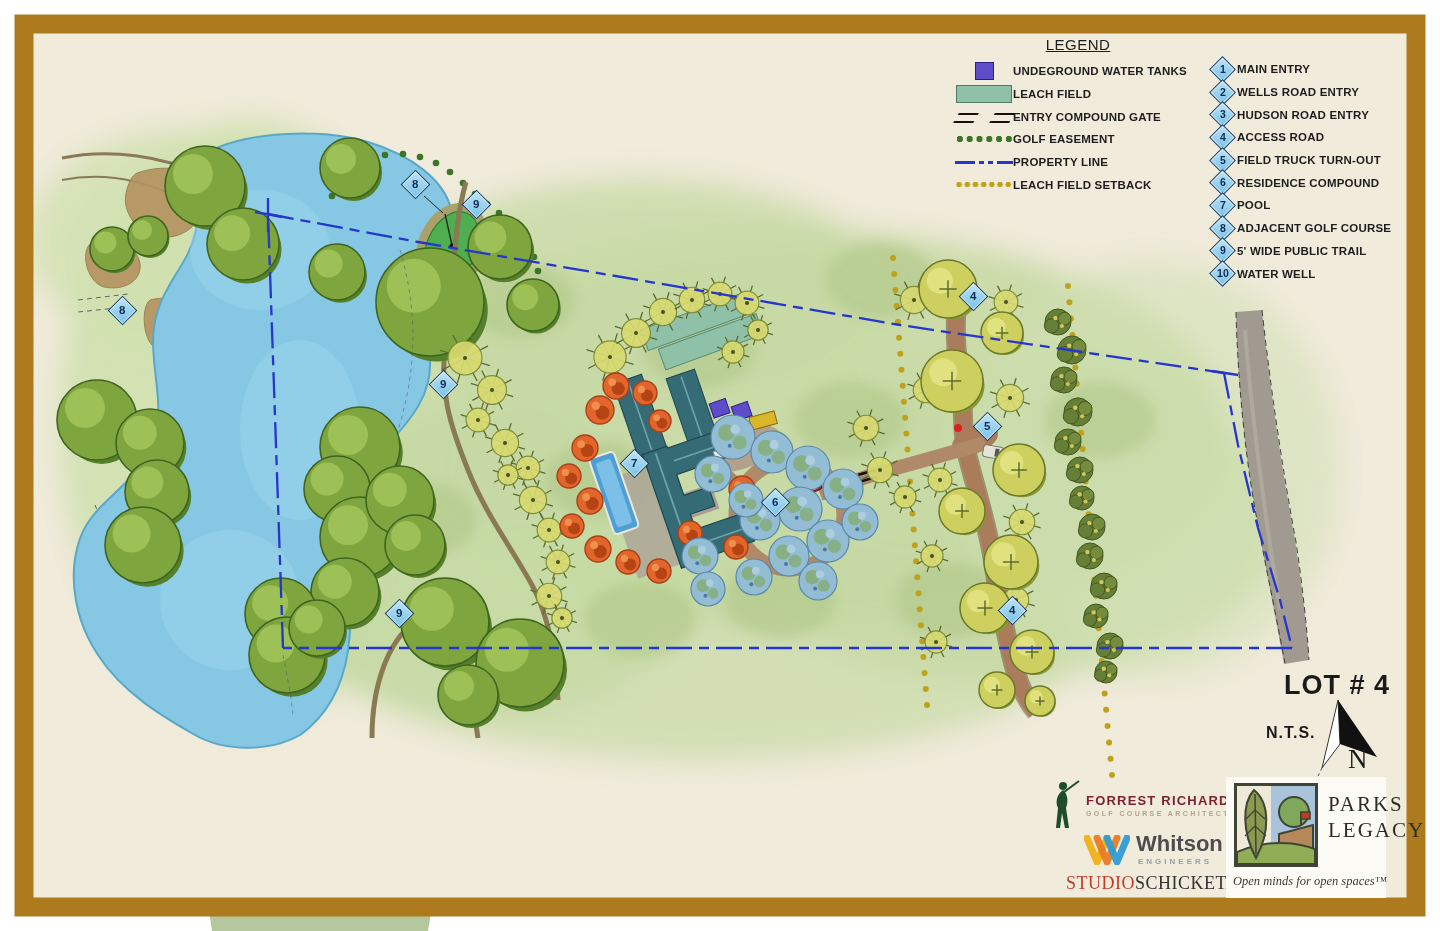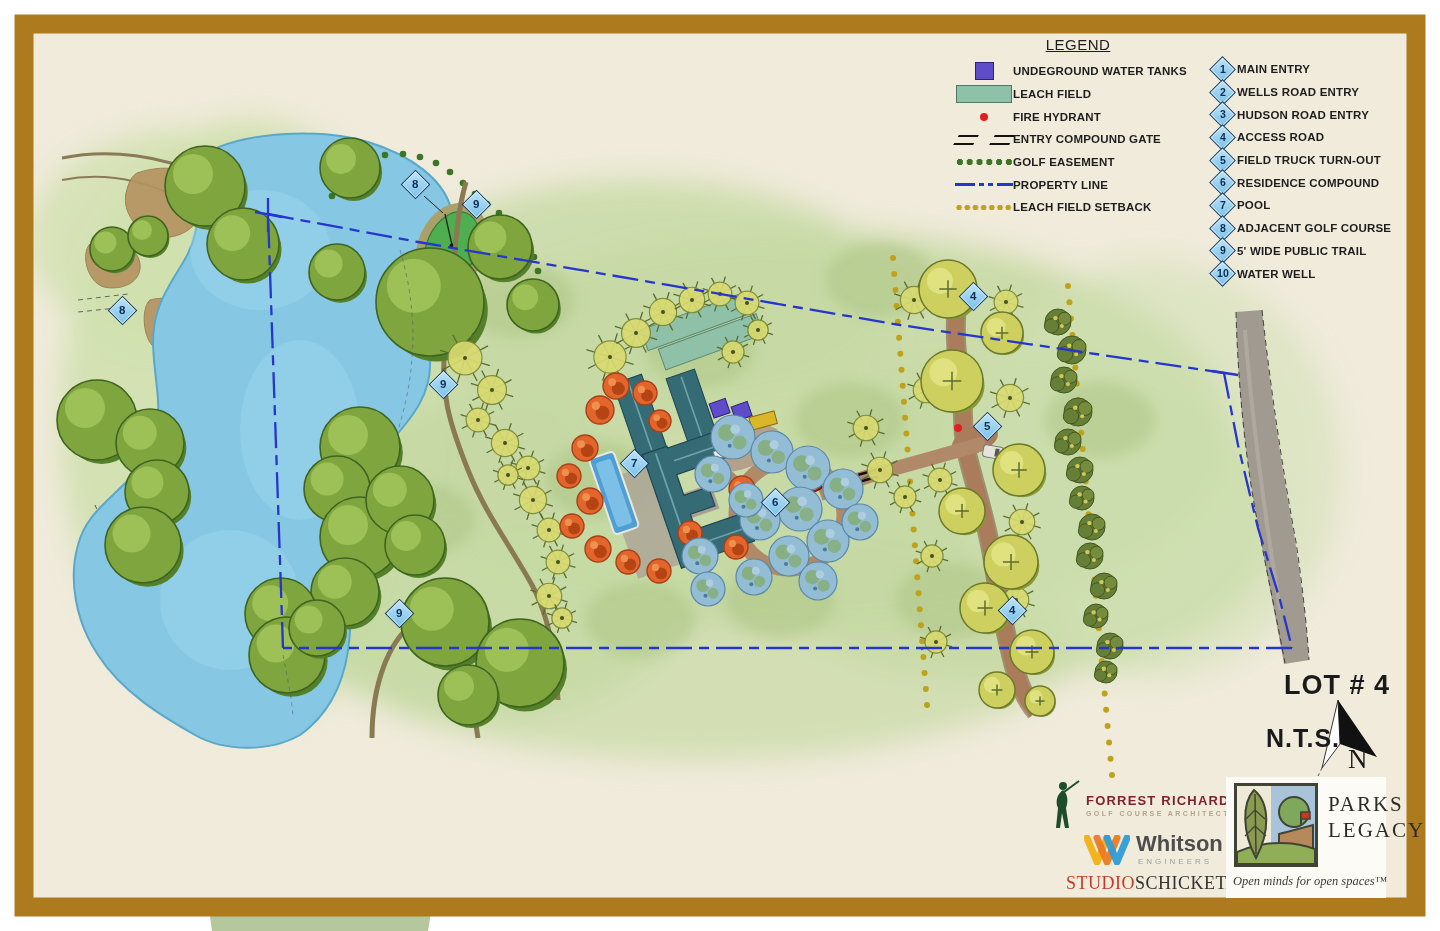--- a/index.html
+++ b/index.html
@@ -47,33 +47,33 @@
        background-size:8.2px 7px;background-repeat:repeat-x;background-position:0 center;}
 
   
   .map-marker{position:absolute;z-index:4;}
   .map-marker .dia{width:19px;height:19px;}
   .map-marker .dia>span{font-size:11.5px;}
 
   
   .lot-label{position:absolute;left:1284px;top:670px;font-size:27px;font-weight:bold;
              letter-spacing:1px;color:#1a1a1a;z-index:5;}
-  .nts-label{position:absolute;left:1266px;top:724px;font-size:25px;font-weight:bold;
+  .nts-label{position:absolute;left:1266px;top:724px;font-size:16px;font-weight:bold;
              letter-spacing:1px;color:#1a1a1a;z-index:5;}
 
   
   .logo-fr{position:absolute;left:1046px;top:780px;display:flex;align-items:center;z-index:5;}
   .fr-texts{margin-left:6px;}
   .fr-line1{font-size:13px;font-weight:bold;letter-spacing:1.2px;color:#7c2230;}
   .fr-line2{font-size:7px;letter-spacing:2.4px;color:#b4a488;margin-top:2px;font-weight:bold;}
 
   .logo-wh{position:absolute;left:1084px;top:833px;display:flex;align-items:center;z-index:5;}
   .wh-texts{margin-left:6px;}
   .wh-name{font-size:22px;font-weight:bold;color:#4d4d4d;line-height:1;}
-  .wh-sub{font-size:8px;letter-spacing:3px;color:#98a0a6;margin-top:2px;margin-left:2px;font-weight:normal;}
+  .wh-sub{font-size:8px;letter-spacing:3px;color:#98a0a6;margin-top:2px;margin-left:2px;font-weight:bold;}
 
   .logo-st{position:absolute;left:1066px;top:873px;font-family:"Liberation Serif",serif;
            font-size:18px;letter-spacing:.5px;z-index:5;}
   .st-1{color:#c23b28;} .st-2{color:#333;}
 
   .parks-panel{position:absolute;left:1226px;top:777px;width:160px;height:121px;
                background:#fcfbf6;z-index:5;}
   .pl-box{position:absolute;left:8px;top:6px;width:84px;height:84px;border:3px solid #3f4434;
           box-sizing:border-box;background:#efead8;}
   .pl-text{position:absolute;left:102px;top:14px;font-family:"Liberation Serif",serif;
@@ -925,26 +925,20 @@
             <span class="leg-label">UNDEGROUND WATER TANKS</span>
           </div>
           <div class="leg-row">
             <div class="sym-cell">
               <span class="sym-leach-field"></span>
             </div>
             <span class="leg-label">LEACH FIELD</span>
           </div>
           <div class="leg-row">
             <div class="sym-cell">
-              <span class="sym-fire-hydrant"></span>
-            </div>
-            <span class="leg-label">FIRE HYDRANT</span>
-          </div>
-          <div class="leg-row">
-            <div class="sym-cell">
               <span class="sym-entry-compound-gate"></span>
             </div>
             <span class="leg-label">ENTRY COMPOUND GATE</span>
           </div>
           <div class="leg-row">
             <div class="sym-cell">
               <span class="sym-golf-easement"></span>
             </div>
             <span class="leg-label">GOLF EASEMENT</span>
           </div>

